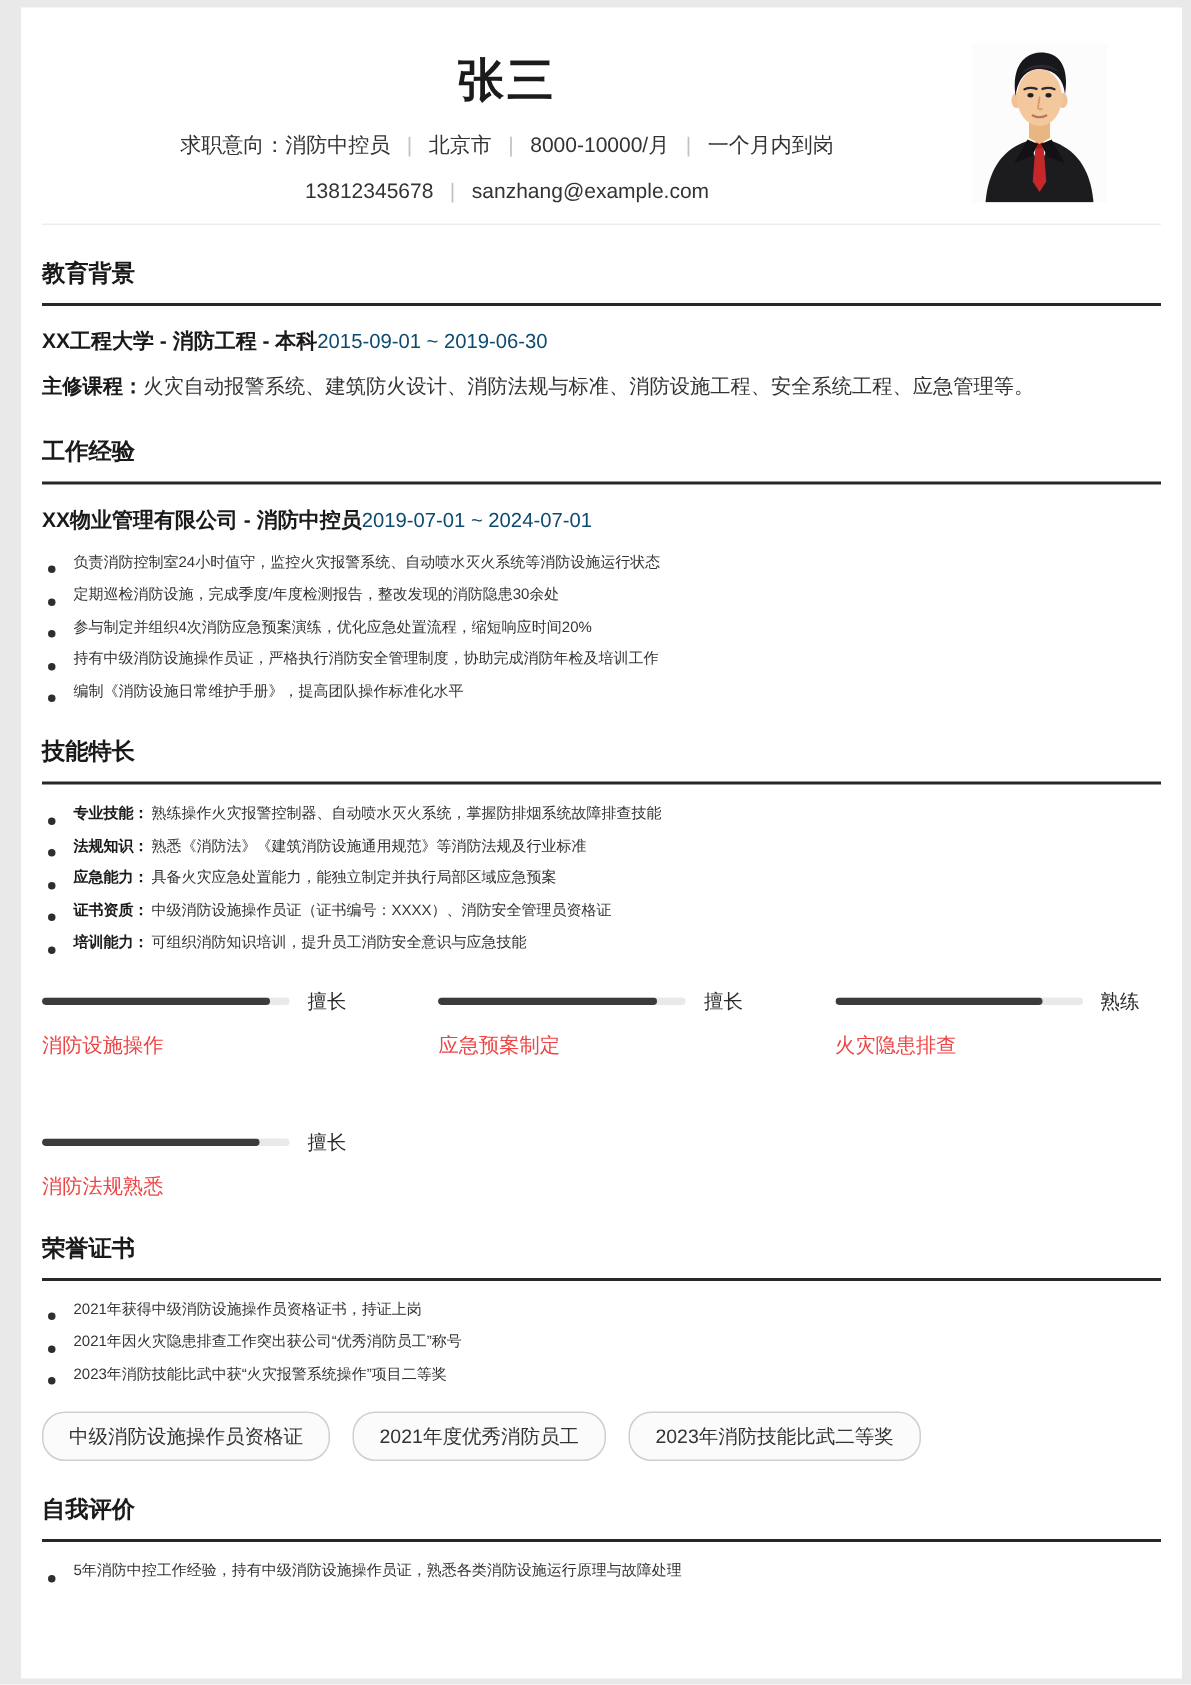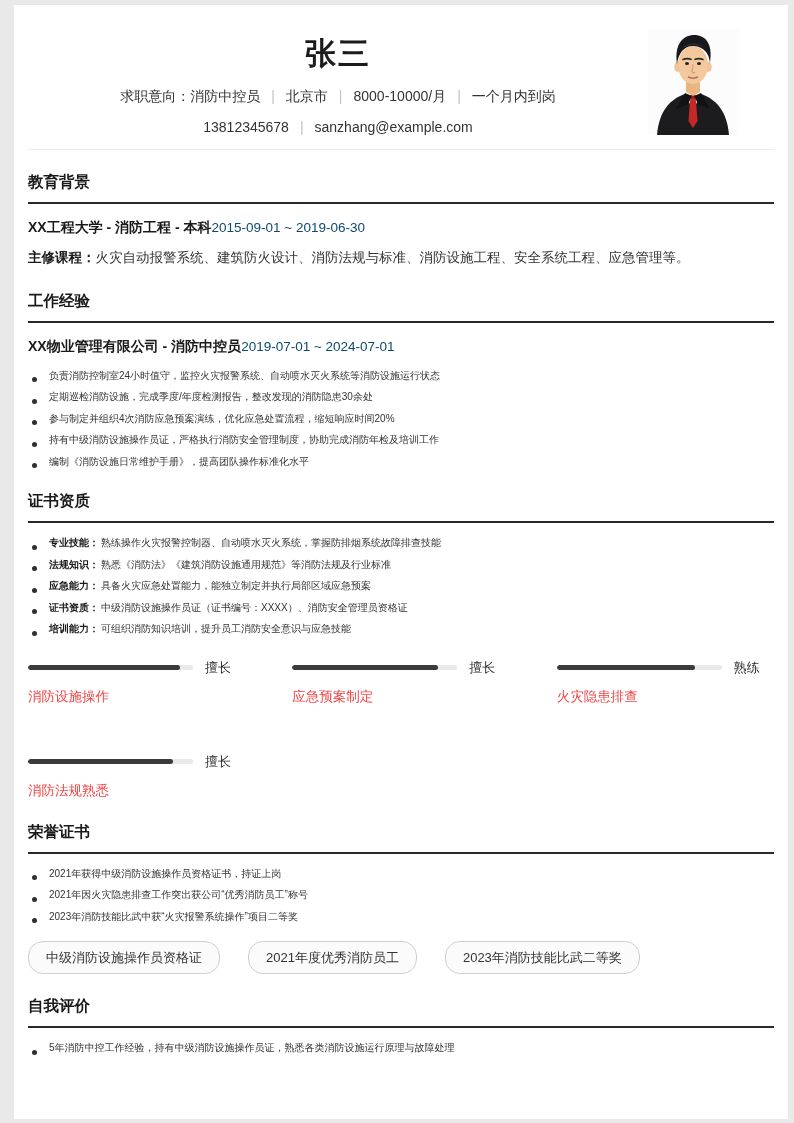--- a/index.html
+++ b/index.html
@@ -57,21 +57,21 @@
   .bar-line { display: flex; align-items: center; }
   .bar-track {
     width: 165px; height: 5px; background: #e9e9e9; border-radius: 3px;
     overflow: hidden; flex: none;
   }
   .bar-fill { height: 100%; background: #3b3b3b; border-radius: 3px; }
   .bar-level { margin-left: 12px; font-size: 13px; color: #2b2b2b; }
   .bar-name { margin-top: 11px; font-size: 13.5px; color: #ef4444; }
 
   
-  .badges { display: flex; gap: 28px; margin-top: 17px; flex-wrap: wrap; }
+  .badges { display: flex; gap: 15px; margin-top: 17px; flex-wrap: wrap; }
   .badge {
     border: 1px solid #cfcfcf; background: #fbfbfb; color: #333;
     font-size: 13px; line-height: 1; padding: 9px 17px; border-radius: 15px;
   }
 </style>
 </head>
 <body>
 
 <div class="page">
 
@@ -166,21 +166,21 @@
         </li>
 
         <li class="bullet">
           <span class="dot"></span>
           <span>编制《消防设施日常维护手册》，提高团队操作标准化水平</span>
         </li>
       </ul>
   </div>
 
   <div class="section">
-    <div class="section-title">证书资质</div>
+    <div class="section-title">技能特长</div>
     <ul class="bullets">
 
         <li class="bullet">
           <span class="dot"></span>
           <span><b>专业技能：</b><span>熟练操作火灾报警控制器、自动喷水灭火系统，掌握防排烟系统故障排查技能</span></span>
         </li>
 
         <li class="bullet">
           <span class="dot"></span>
           <span><b>法规知识：</b><span>熟悉《消防法》《建筑消防设施通用规范》等消防法规及行业标准</span></span>

